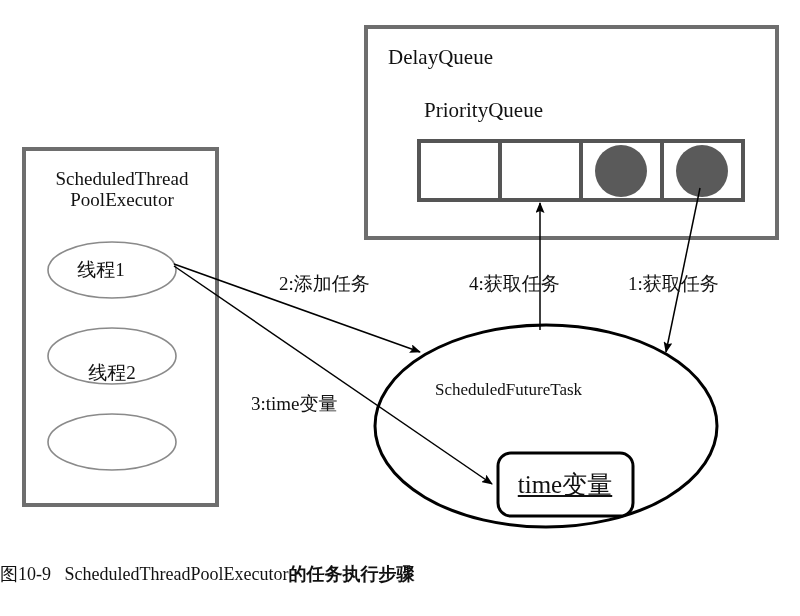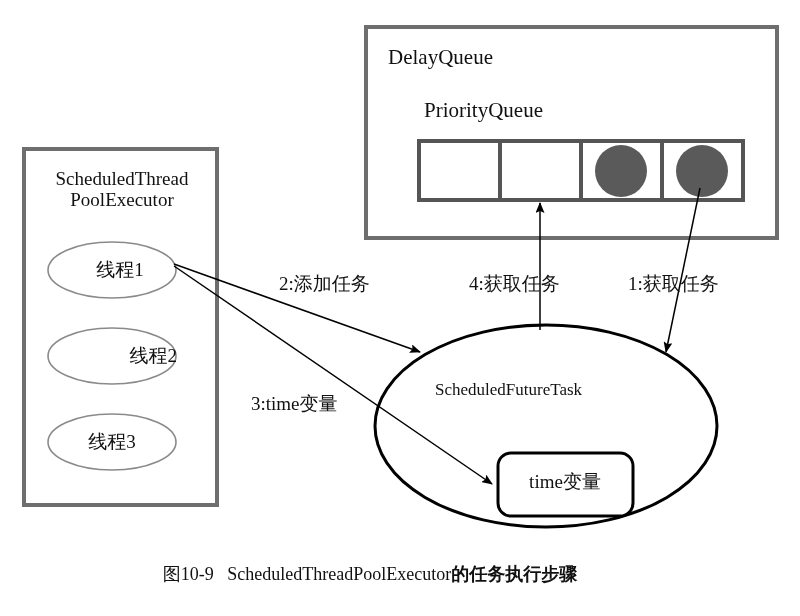--- a/index.html
+++ b/index.html
@@ -58,50 +58,51 @@
     text-align: center;
     font-size: 19px;
     white-space: normal;
   }
 
   .thread-lbl {
     width: 130px;
     text-align: center;
     font-size: 19px;
   }
-  .thread1 { left: 55px; top: 259px; text-align: center; }
-  .thread2 { left: 47px; top: 345px; text-align: right; }
+  .thread1 { left: 36px; top: 259px; text-align: center; }
+  .thread2 { left: 47px; top: 362px; }
   .thread3 { left: 47px; top: 431px; }
 
   .sft-title {
     left: 435px;
     top: 380px;
     font-size: 17px;
   }
 
   .timevar-lbl {
     left: 497px;
     top: 471px;
     width: 136px;
     text-align: center;
-    font-size: 19px;
+    font-size: 25px;
+    text-decoration: underline;
   }
 
   .arrow-lbl { font-size: 19px; }
   .lbl-exec   { left: 279px; top: 273px; }
   .lbl-modify { left: 251px; top: 393px; }
   .lbl-add    { left: 469px; top: 273px; }
   .lbl-get    { left: 628px; top: 273px; }
 
   .caption {
     position: absolute;
     left: 0;
     top: 562px;
     width: 740px;
-    text-align: center;
+    text-align: left;
     font-size: 18px;
     color: #111;
   }
   .caption .cap-cjk { font-weight: 700; }
 </style>
 </head>
 <body>
 
 <div id="canvas">
 
@@ -146,21 +147,20 @@
 
   <div class="lbl stpe-title">
     <div>ScheduledThread</div>
     <div>PoolExecutor</div>
   </div>
 
   <div class="lbl priorityqueue-title">PriorityQueue</div>
 
   <div class="lbl thread-lbl thread1">线程1</div>
   <div class="lbl thread-lbl thread2">线程2</div>
-  <div class="lbl thread-lbl thread3">线程3</div>
 
   <div class="lbl sft-title">ScheduledFutureTask</div>
 
   <div class="lbl timevar-lbl">time变量</div>
 
   <div class="lbl arrow-lbl lbl-exec">2:添加任务</div>
   <div class="lbl arrow-lbl lbl-modify">3:time变量</div>
   <div class="lbl arrow-lbl lbl-add">4:获取任务</div>
   <div class="lbl arrow-lbl lbl-get">1:获取任务</div>
 

